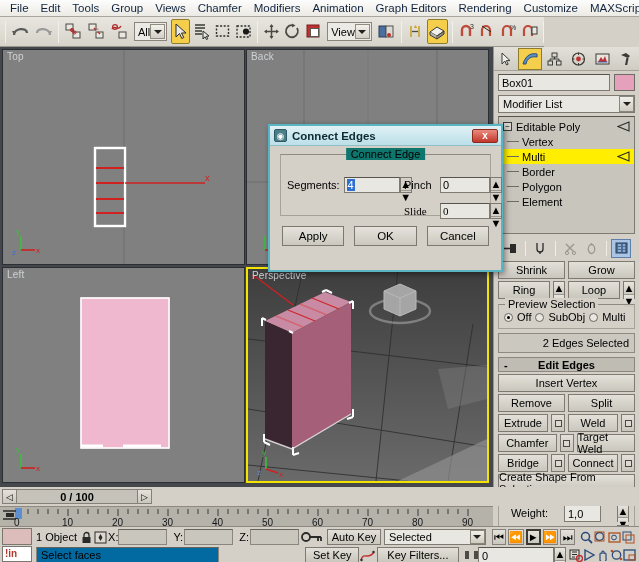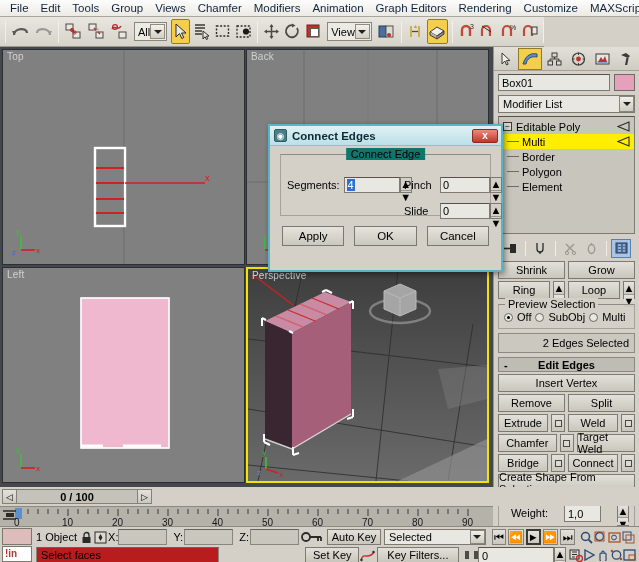--- a/index.html
+++ b/index.html
@@ -182,21 +182,21 @@
 
   .statusbar { position:absolute; left:0; top:526px; width:639px; height:36px;
                background:#d4d0c8; border-top:1px solid #8d8981; }
   .sb-row { display:flex; align-items:center; height:18px; }
   .coordf { height:16px; background:#c9c6be; border:1px solid #8a867e;
             border-top-color:#66635c; width:58px; }
   .pbtn { width:17px;height:16px;background:linear-gradient(#e5e2db,#cac7be);
           border:1px solid #85817a; display:flex;align-items:center;
           justify-content:center; margin:0 1px; }
   .pbtn.on { border:2px solid #3a3a35; }
-  .statusmsg { height:16px; background:#b91c1c; border:1px solid #8a867e;
+  .statusmsg { height:16px; background:#0369a1; border:1px solid #8a867e;
                border-top-color:#66635c; font-size:11px; padding:1px 4px;
                line-height:13px; }
   .mini-sw { width:30px;height:17px;border:1px solid #7b7870;background:#ddbcbc; }
   .mini-lbl { width:30px;height:16px;border:1px solid #7b7870;background:#fff;
               font-size:10px;color:#b03a2e;padding-left:2px;line-height:14px;
               font-weight:bold; }
 
   
   .dialog {
     position:absolute; left:268px; top:124px; width:235px; height:148px;
@@ -594,20 +594,24 @@
 
     <div class="stack">
       <div class="st-row">
         <span class="st-box">−</span>
         <span>Editable Poly</span>
         <span class="st-flag">
           <svg width="13" height="11" viewBox="0 0 13 11">
               <path d="M1 5.5 L12 1 L12 10 Z" fill="none" stroke="#2a2a28" stroke-width="1.1"></path>
             </svg>
         </span>
+      </div>
+      <div class="st-row">
+        <span class="st-dash"></span>
+        <span>Vertex</span>
       </div>
       <div class="st-row sel">
         <span class="st-dash"></span>
         <span>Multi</span>
         <span class="st-flag">
           <svg width="13" height="11" viewBox="0 0 13 11">
               <path d="M1 5.5 L12 1 L12 10 Z" fill="none" stroke="#2a2a28" stroke-width="1.1"></path>
             </svg>
         </span>
       </div>
@@ -991,21 +995,21 @@
 
         <div class="dfield-row" style="position:absolute;left:123px;top:22px;">
           <span style="font-size:11px;width:32px;">Pinch</span>
           <span class="dfield" style="width:50px;margin-left:4px;">0</span>
           <span class="spin" style="height:16px;">
               <span class="sp-t" style="flex:1;display:flex;align-items:center;justify-content:center;">▲</span>
               <span style="flex:1;display:flex;align-items:center;justify-content:center;">▼</span>
             </span>
         </div>
 
-        <div class="dfield-row" style="position:absolute;left:123px;top:48px;">
+        <div class="dfield-row" style="position:absolute;left:123px;top:48px;font-family:Liberation Serif, serif;">
           <span style="font-size:11px;width:32px;">Slide</span>
           <span class="dfield" style="width:50px;margin-left:4px;">0</span>
           <span class="spin" style="height:16px;">
               <span class="sp-t" style="flex:1;display:flex;align-items:center;justify-content:center;">▲</span>
               <span style="flex:1;display:flex;align-items:center;justify-content:center;">▼</span>
             </span>
         </div>
       </div>
 
       <div class="dlg-btnrow">

